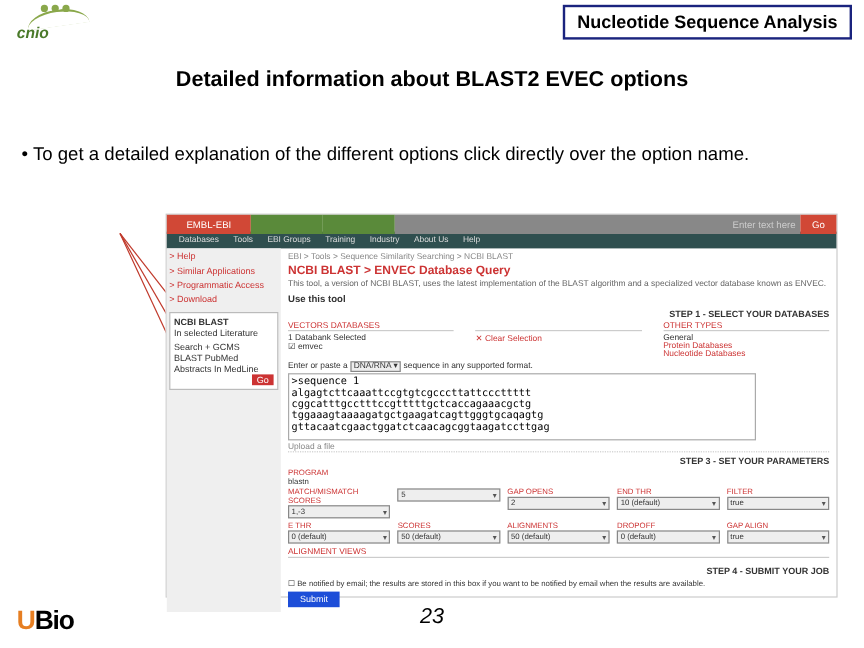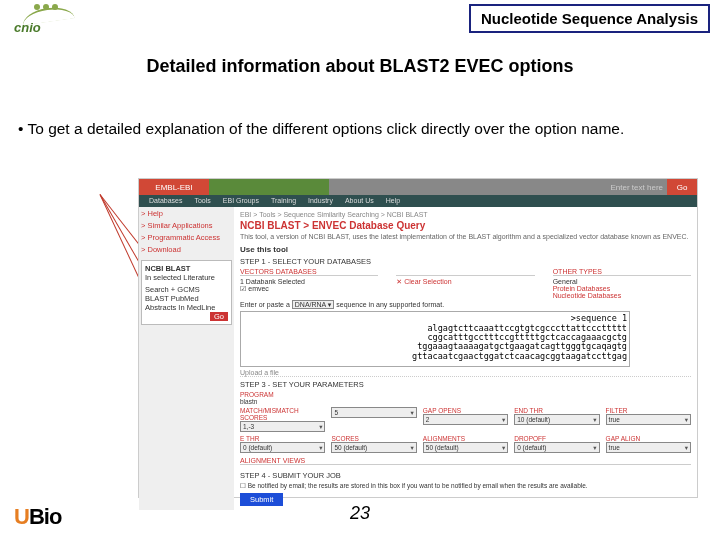--- a/index.html
+++ b/index.html
@@ -28,27 +28,27 @@
   .go-btn { background: #d14836; width: 30px; }
   .navbar { background: #2f4f4f; height: 14px; display: flex; gap: 12px; padding-left: 10px; align-items: center; color: #ddd; font-size: 7px; }
 
   .ebody { display: flex; }
   .sidebar { width: 95px; background: #efefef; padding: 2px; font-size: 7.5px; }
   .sidebar a { color: #c33; display: block; margin-bottom: 3px; text-decoration: none; }
   .main { flex: 1; padding: 4px 6px; }
   .crumb { font-size: 7px; color: #888; margin-bottom: 2px; }
   .h1 { color: #c33; font-weight: bold; font-size: 10px; margin-bottom: 2px; }
   .desc { font-size: 7px; color: #666; line-height: 1.2; margin-bottom: 4px; }
-  .step { font-size: 7.5px; font-weight: normal; text-transform: uppercase; margin: 3px 0 2px 0; }
+  .step { font-size: 7.5px; font-weight: bold; text-transform: uppercase; margin: 3px 0 2px 0; text-align: right; }
   .db-row { display: flex; gap: 18px; font-size: 7px; }
   .db-col { flex: 1; }
   .db-h { color: #c33; border-bottom: 1px solid #ccc; font-size: 7px; margin-bottom: 2px; }
   .chk { font-size: 7px; }
   .radio-row { font-size: 7px; margin: 2px 0; }
-  .seqbox { border: 1px solid #aaa; width: 390px; height: 56px; font-family: monospace; font-size: 8.5px; padding: 2px; line-height: 1.1; overflow: hidden; background: #fff; resize: none; text-align: right; }
+  .seqbox { border: 1px solid #aaa; width: 390px; height: 56px; font-family: monospace; font-size: 8.5px; padding: 2px; line-height: 1.1; overflow: hidden; background: #fff; resize: none; }
   .params { display: grid; grid-template-columns: repeat(5, 1fr); gap: 3px 6px; font-size: 6.5px; margin-top: 2px; }
   .params label { color: #c33; display: block; }
   .params .sel { border: 1px solid #888; background: #eee; height: 11px; font-size: 6.5px; padding: 0 2px; display: flex; align-items: center; justify-content: space-between; }
   .params .sel::after { content: "▾"; color: #555; }
   .align-h { color: #c33; font-size: 7px; border-bottom: 1px solid #ccc; margin-top: 4px; }
   .submit { background: #1d4ed8; color: #fff; border: none; padding: 2px 10px; font-size: 7.5px; margin-top: 3px; }
   .upload { font-size: 7px; color: #888; border-bottom: 1px dotted #ccc; margin-bottom: 1px; }
 
   .line { position: absolute; height: 1px; background: #c0392b; transform-origin: left center; }
 

